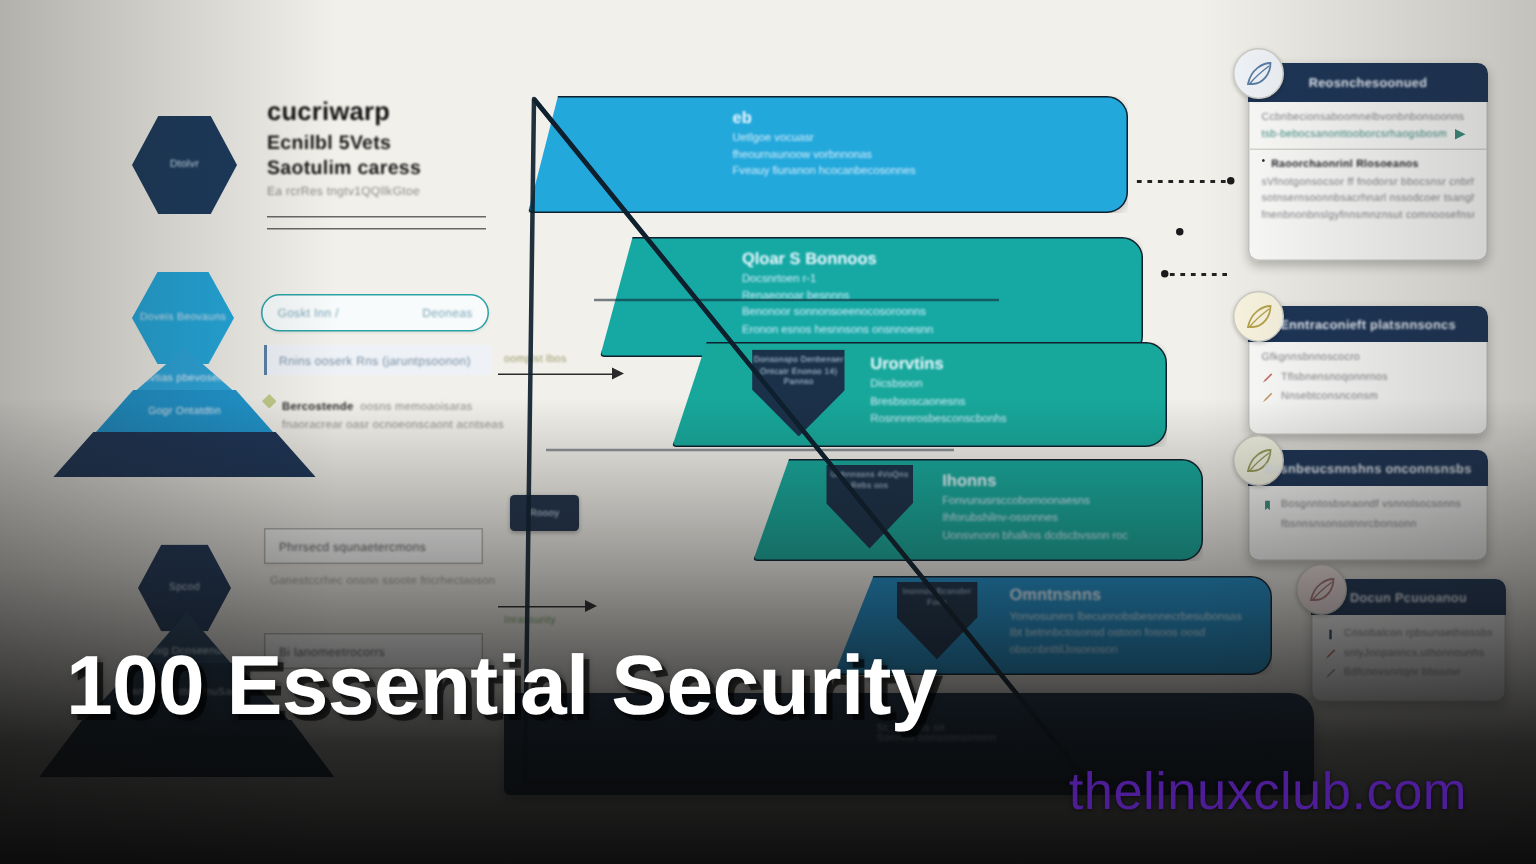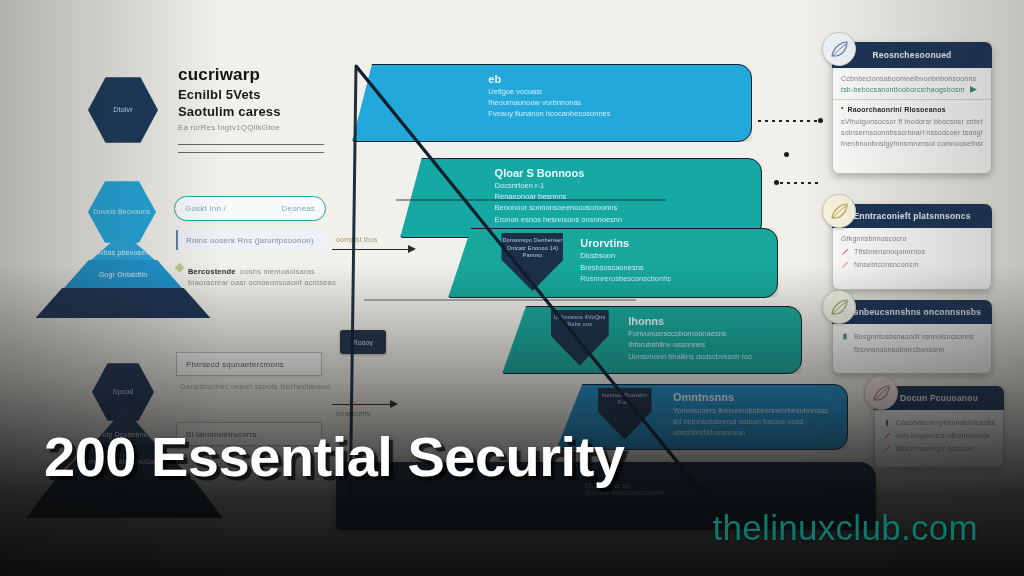--- a/index.html
+++ b/index.html
@@ -129,21 +129,21 @@
   }
   #title{
     position:absolute;left:44px;top:424px;
     font-size:56px;font-weight:bold;color:#ffffff;
     letter-spacing:-.5px;
     text-shadow:4px 4px 0 rgba(0,0,0,.62), 2px 2px 4px rgba(0,0,0,.55);
     white-space:nowrap;
   }
   #watermark{
     position:absolute;right:46px;top:508px;
-    font-size:35px;color:#0f766e;letter-spacing:.3px;white-space:nowrap;
+    font-size:35px;color:#4c1d95;letter-spacing:.3px;white-space:nowrap;
     text-shadow:0 1px 3px rgba(0,0,0,.6);
   }
 </style>
 </head>
 <body>
 
 <div id="stage">
 
   <div>
 
@@ -440,16 +440,16 @@
           <svg class="bdot" viewBox="0 0 10 10">
               <path d="M1 9 L3 6 L8 1 L9 2 L4 7 Z" fill="#A8A8A8"></path>
             </svg>
           <span class="pt">Bdfcnovsnrtqnr bbssovr</span>
         </div>
       </div>
     </div>
   </div>
 
   <div id="vignette"></div>
-  <div id="title">200 Essential Security</div>
+  <div id="title">100 Essential Security</div>
   <div id="watermark">thelinuxclub.com</div>
 
 </div>
 
 </body></html>

